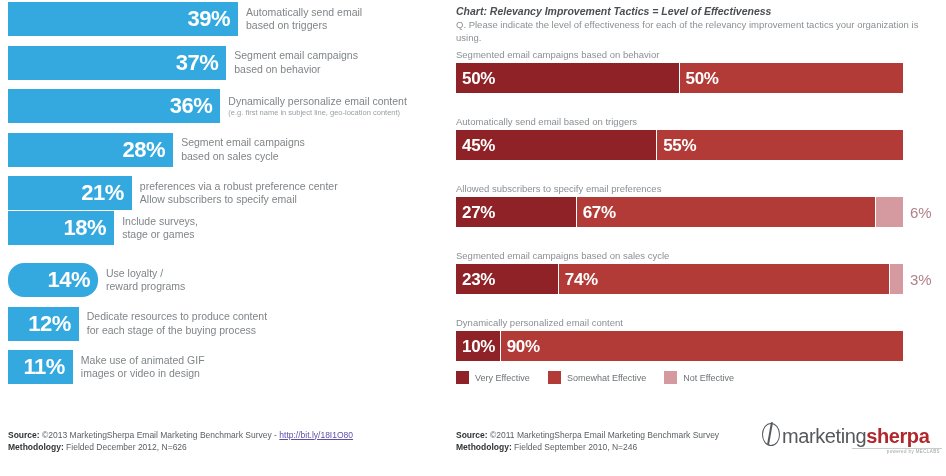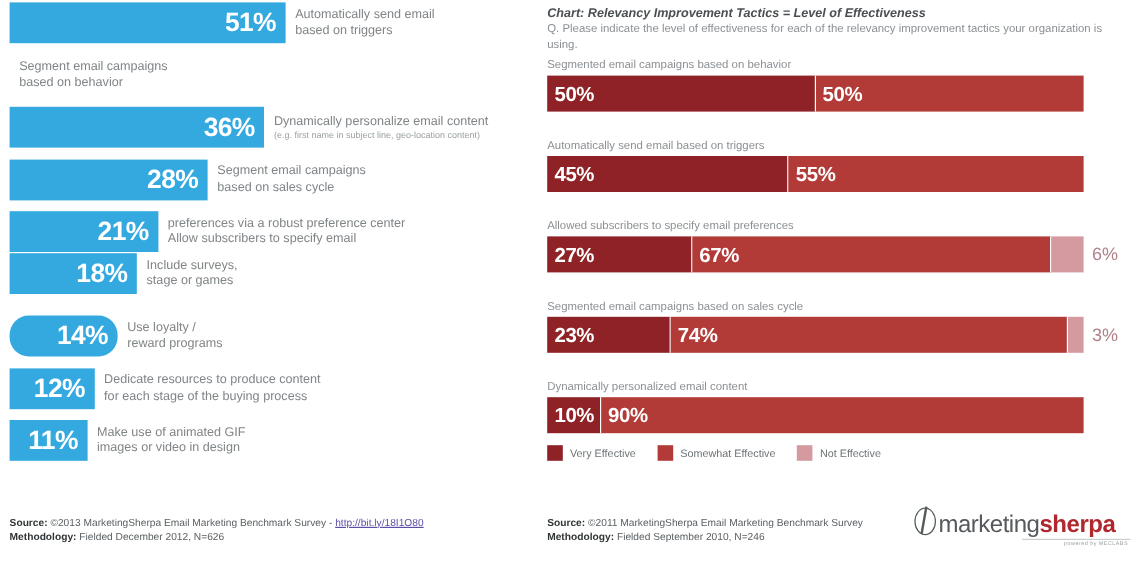--- a/index.html
+++ b/index.html
@@ -228,28 +228,31 @@
   }
 </style>
 </head>
 <body>
 
 <div class="page">
 
   <div class="left-panel" id="left-panel">
       <div class="hbar-row" style="top: 2px;">
         <div class="hbar" style="width: 230px;">
-          <span class="hbar-value">51%</span>
+          <span class="hbar-value">39%</span>
         </div>
         <div class="hbar-label">
           <div>Automatically send email</div>
           <div>based on triggers</div>
         </div>
       </div>
       <div class="hbar-row" style="top: 45.5px;">
+        <div class="hbar" style="width: 218.205px;">
+          <span class="hbar-value">37%</span>
+        </div>
         <div class="hbar-label">
           <div>Segment email campaigns</div>
           <div>based on behavior</div>
         </div>
       </div>
       <div class="hbar-row" style="top: 89px;">
         <div class="hbar" style="width: 212.308px;">
           <span class="hbar-value">36%</span>
         </div>
         <div class="hbar-label">

